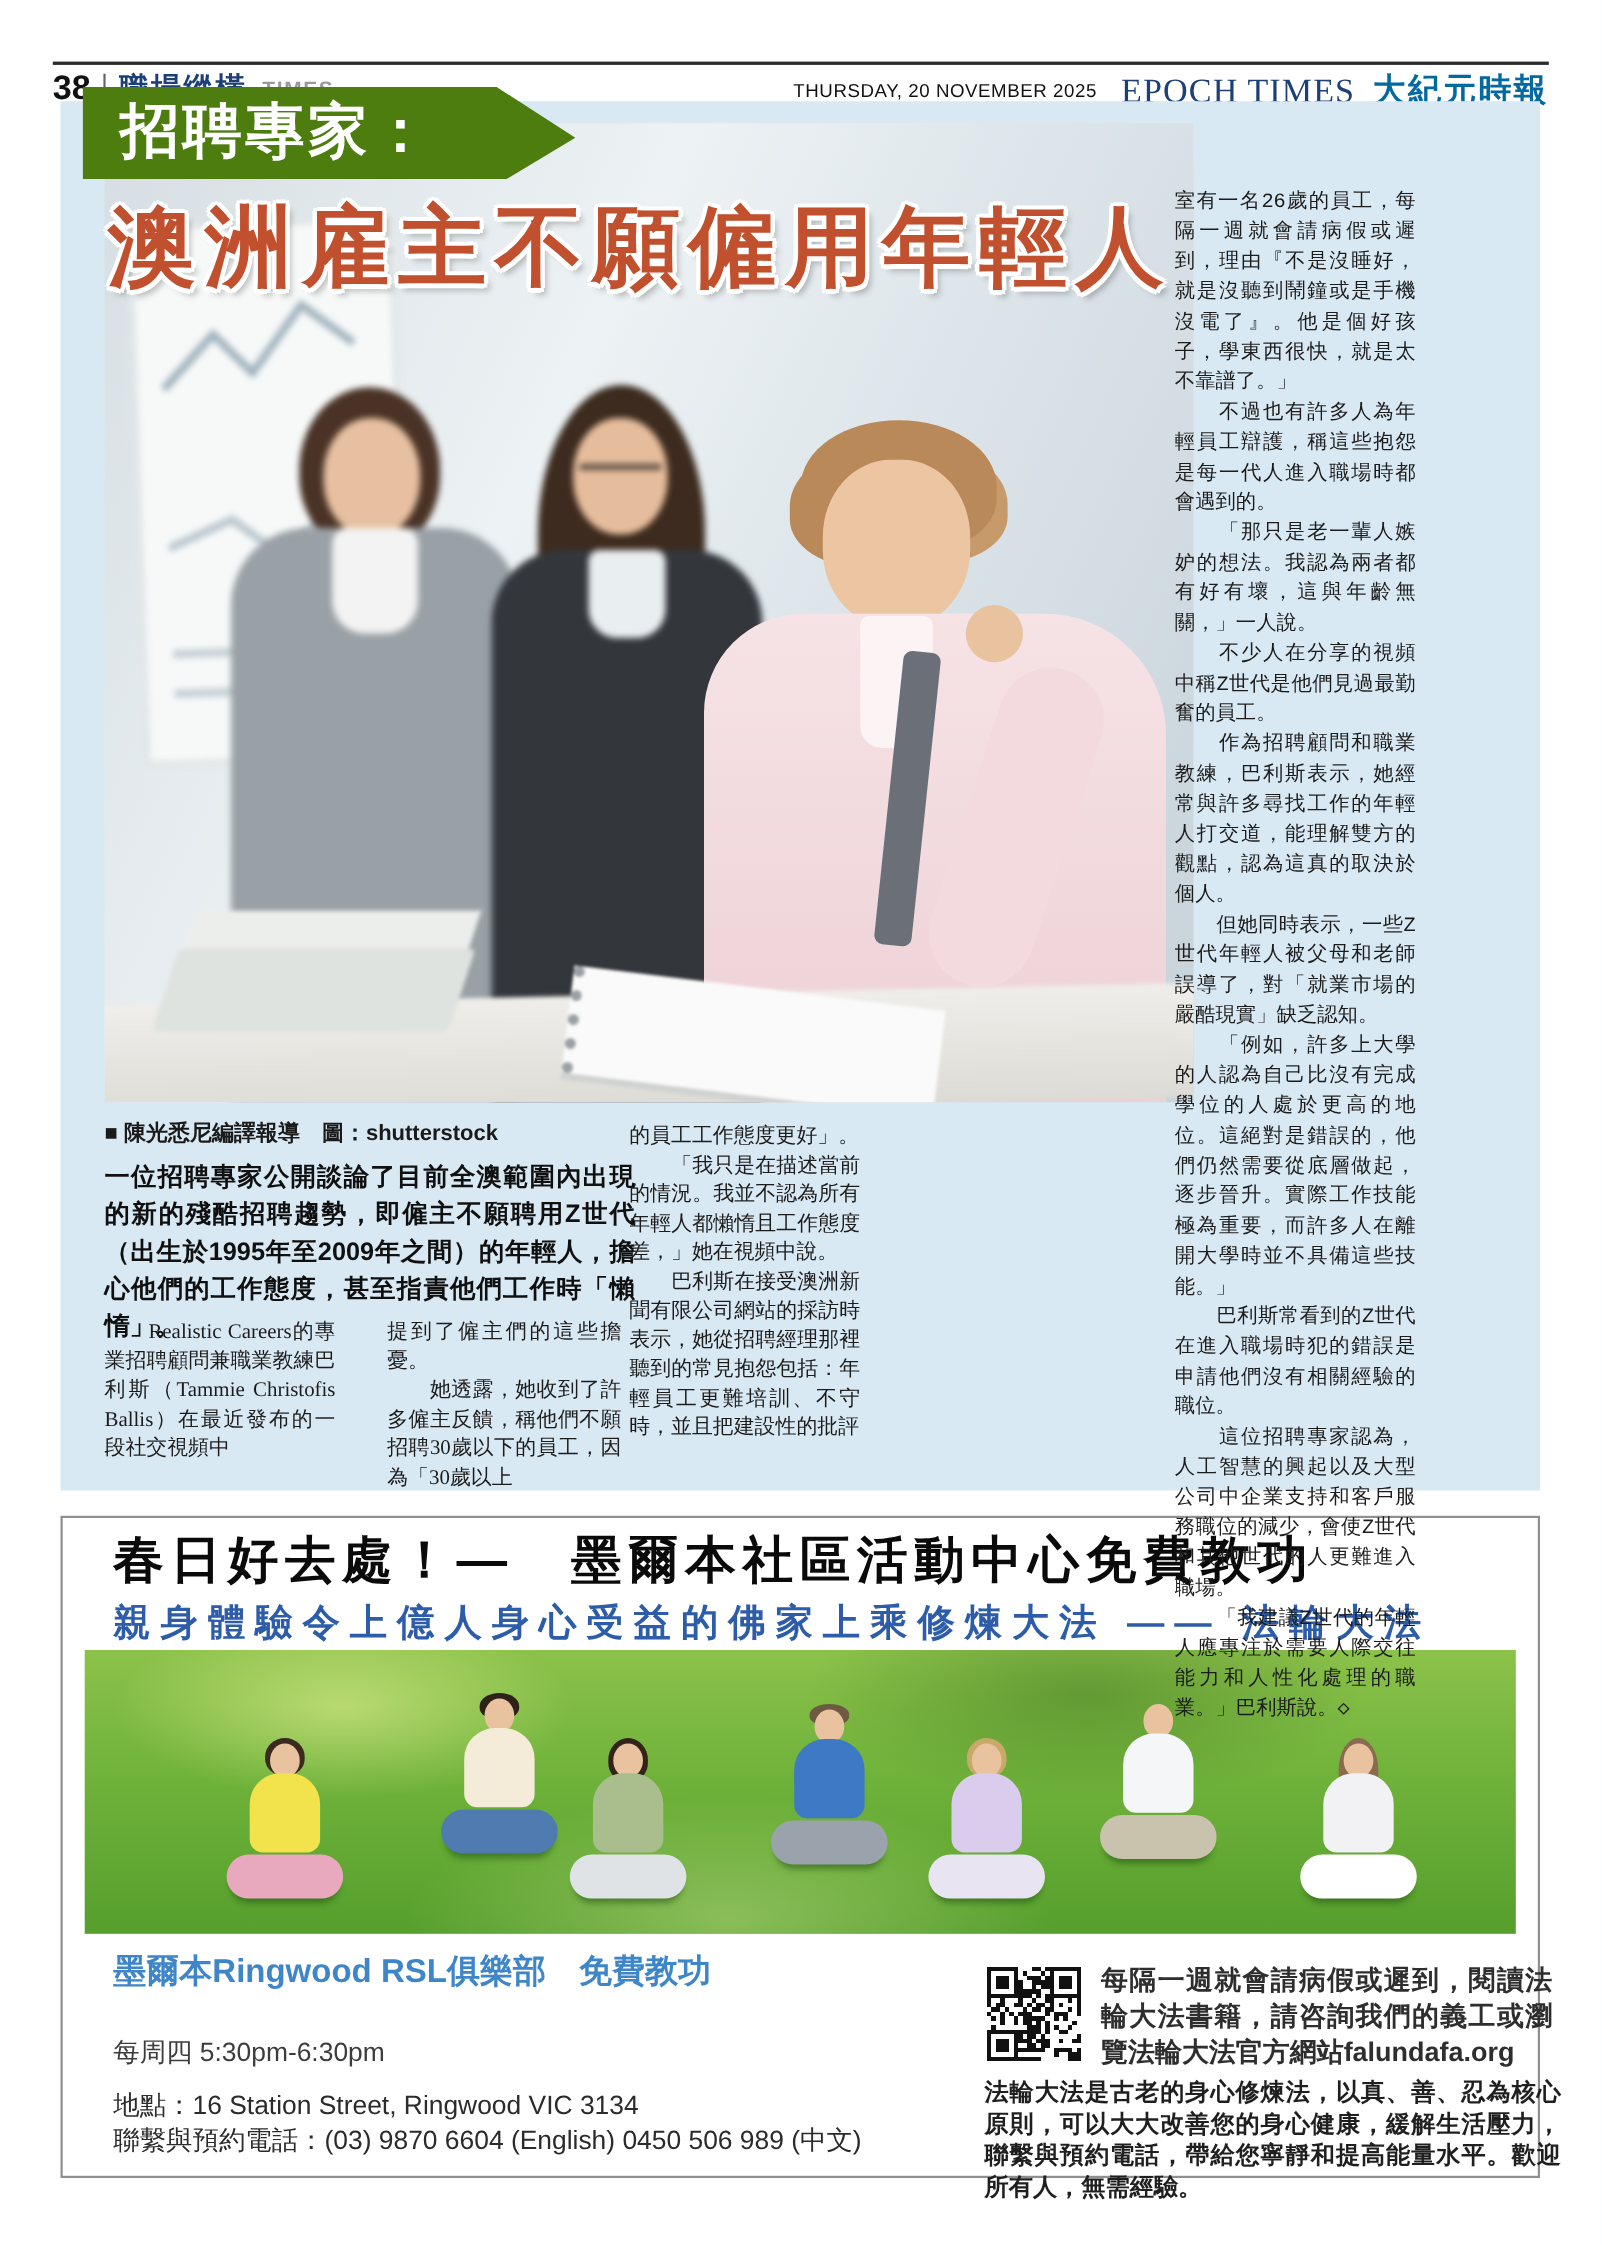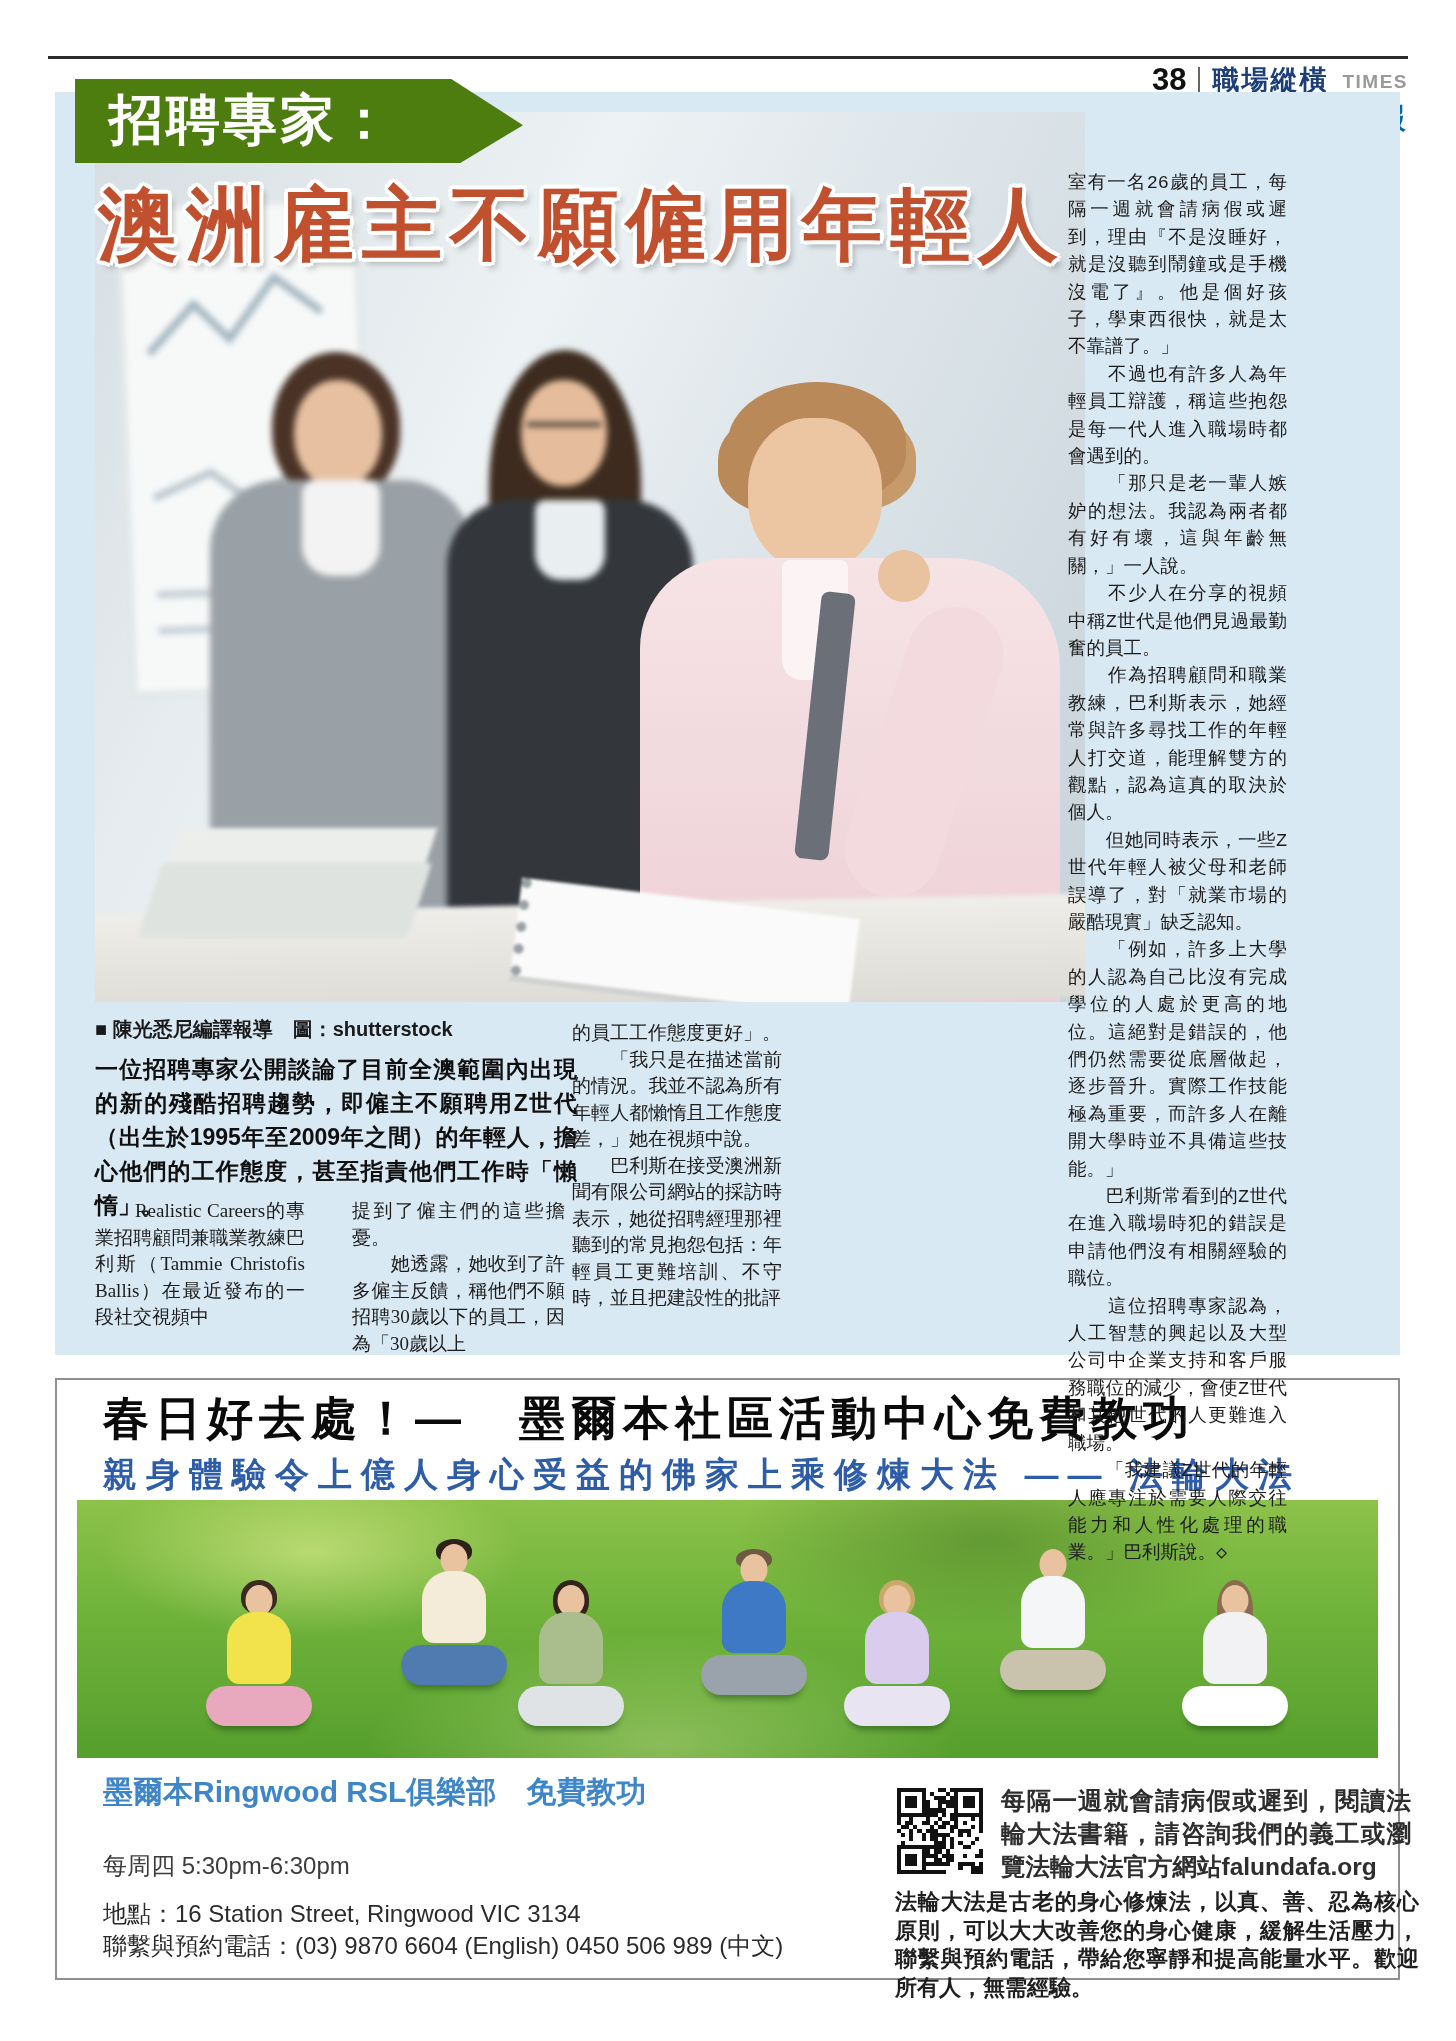--- a/index.html
+++ b/index.html
@@ -2,21 +2,21 @@
 <html><head>
 <meta charset="utf-8">
 <style>
   html,body{margin:0;padding:0;background:#ffffff;}
   .page{position:relative;width:1456px;height:2041px;background:#ffffff;overflow:hidden;
         font-family:"Liberation Sans",sans-serif;}
   .abs{position:absolute;}
 
   
   .hdr-rule{left:48px;top:56px;width:1360px;height:3px;background:#2b2b2b;}
-  .hdr-row{left:48px;top:62px;width:1360px;height:38px;display:flex;align-items:flex-end;justify-content:space-between;flex-direction:column;}
+  .hdr-row{left:48px;top:62px;width:1360px;height:38px;display:flex;align-items:flex-start;justify-content:space-between;}
   .hdr-left{display:flex;align-items:center;}
   .pageno{font-size:31px;font-weight:800;color:#111;}
   .hdr-div{width:2px;height:27px;background:#666;margin:0 12px;}
   .sec-zh{font-size:27px;font-weight:800;color:#1d3f77;letter-spacing:2px;}
   .sec-en{font-size:19px;font-weight:800;color:#9a9a9a;letter-spacing:1.5px;margin-left:14px;margin-top:4px;}
   .hdr-right{display:flex;align-items:center;}
   .hdr-date{font-size:17px;color:#111;letter-spacing:.5px;}
   .mast-en{font-family:"Liberation Serif",serif;font-size:31px;color:#1d3f77;letter-spacing:1px;margin:0 16px 0 22px;}
   .mast-zh{font-size:30px;font-weight:800;color:#0369a1;letter-spacing:2px;}
 

